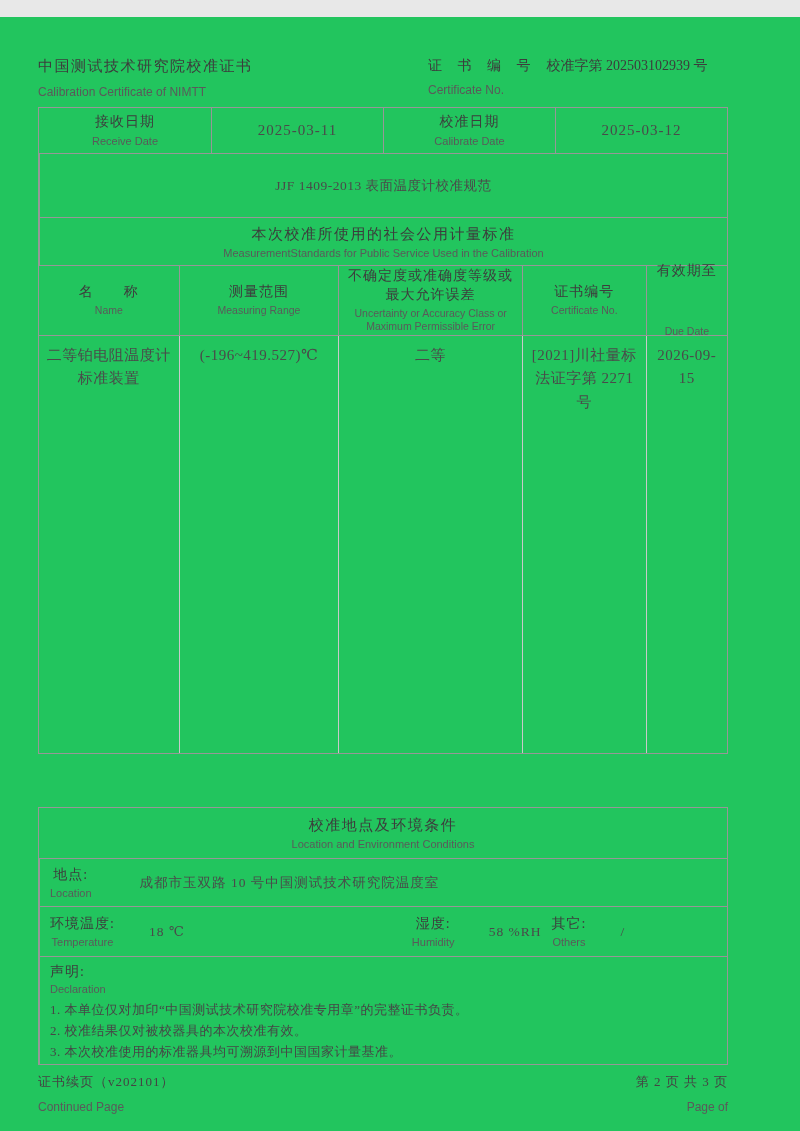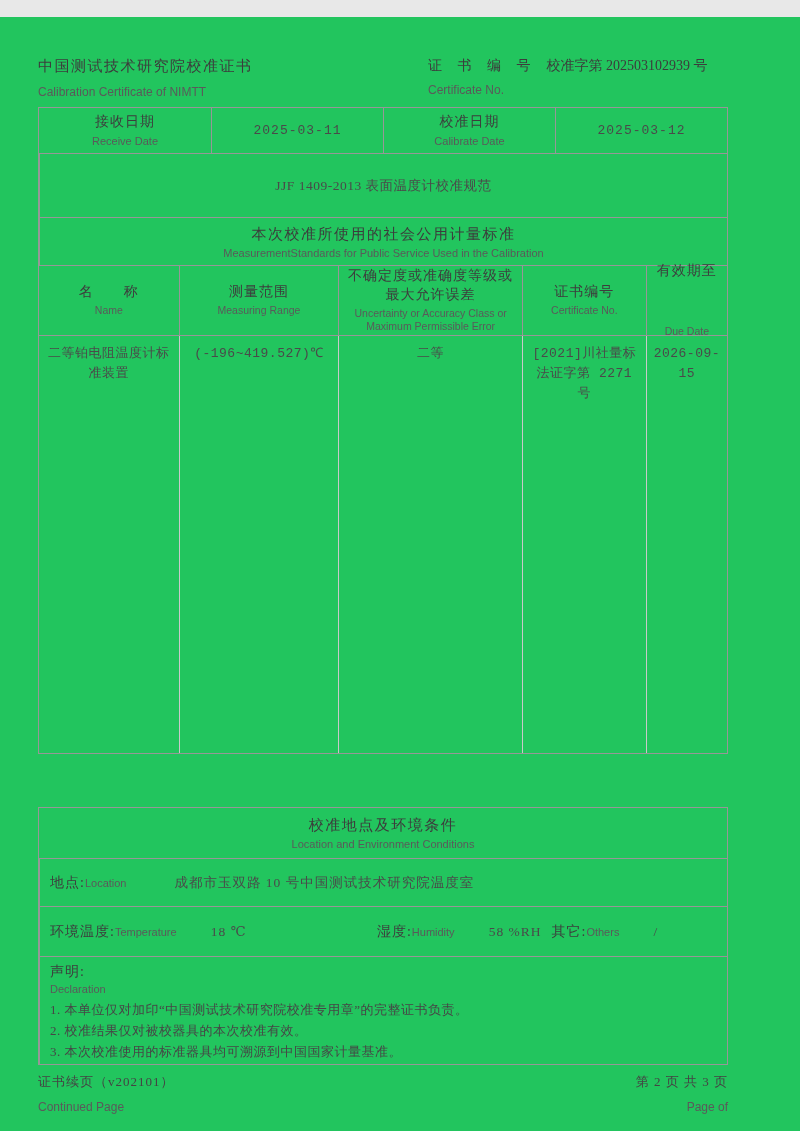--- a/index.html
+++ b/index.html
@@ -20,21 +20,21 @@
   .certno-en { font-size:12px; margin-top:8px; }
 
   
   .tbl { position:absolute; left:38px; width:690px; border:1px solid #979797; box-sizing:border-box; background:transparent; }
   .trow { display:flex; border-top:1px solid #979797; box-sizing:border-box; align-items:stretch; }
   .trow:first-child { border-top:none; }
   .tcell { box-sizing:border-box; border-left:1px solid #979797; display:flex; flex-direction:column; justify-content:center; align-items:center; text-align:center; padding:2px 4px; }
   .tcell:first-child { border-left:none; }
   .cell-cn { font-size:14px; letter-spacing:1px; color:#3d3d3d; line-height:1.35; }
   .cell-en { font-size:11px; line-height:1.3; margin-top:2px; }
-  .cell-val { font-size:13px; letter-spacing:1px; color:#4a4a4a;font-family:Liberation Mono, monospace; }
+  .cell-val { font-size:15px; letter-spacing:1px; color:#4a4a4a; }
 
   
   .main-table { top:90px; }
   .dates-row { height:45px; }
   .dates-row .tcell { flex:0 0 25%; }
   .section-row { height:47px; flex-direction:column; justify-content:center; align-items:center; text-align:center; }
   .section-row .sec-cn { font-size:15px; letter-spacing:1.5px; color:#3c3c3c; }
   .section-row .sec-en { font-size:11px; margin-top:3px; }
   .doc-row { height:64px; justify-content:center; align-items:center; text-align:center; }
   .doc-text { font-size:13.5px; letter-spacing:0.5px; color:#4a4a4a; }
@@ -43,21 +43,21 @@
   .data-row { height:418px; }
   .c1 { flex:0 0 20.3%; } .c2 { flex:0 0 23.2%; } .c3 { flex:0 0 26.7%; } .c4 { flex:0 0 18.0%; } .c5 { flex:0 0 11.8%;gap:42px; }
   .cols-row .cell-en { font-size:10.5px; }
   .data-row .tcell { justify-content:flex-start; padding-top:8px; border-left-color:#c9c9c9; }
   .data-row .cell-val { line-height:1.55; letter-spacing:0.5px; }
 
   
   .env-table { top:790px; }
   .env-title-row { height:50px; }
   .loc-row { height:48px; justify-content:flex-start; align-items:center; flex-direction:row; padding:0; }
-  .label-block { display:flex; flex-direction:row; justify-content:center; padding:4px 0 4px 10px; }
+  .label-block { display:flex; flex-direction:column; justify-content:center; padding:4px 0 4px 10px; }
   .label-cn { font-size:14px; color:#3d3d3d; letter-spacing:1px; }
   .label-en { font-size:11px; margin-top:3px; }
   .inline-val { font-size:13.5px; color:#4a4a4a; letter-spacing:1px; }
   .loc-val { margin-left:48px; }
   .cond-row { height:50px; flex-direction:row; padding:0; }
   .cond-group { display:flex; align-items:center; }
   .cond-group .inline-val { margin-left:34px; }
   .g1 { flex:0 0 40%; } .g2 { flex:0 0 33%;justify-content:flex-end; } .g3 { flex:1 1 auto; }
   .decl-row { height:108px; flex-direction:column; justify-content:flex-start; align-items:flex-start; text-align:left; padding:6px 10px; }
   .decl-cn { font-size:14px; color:#3d3d3d; letter-spacing:1px; }

